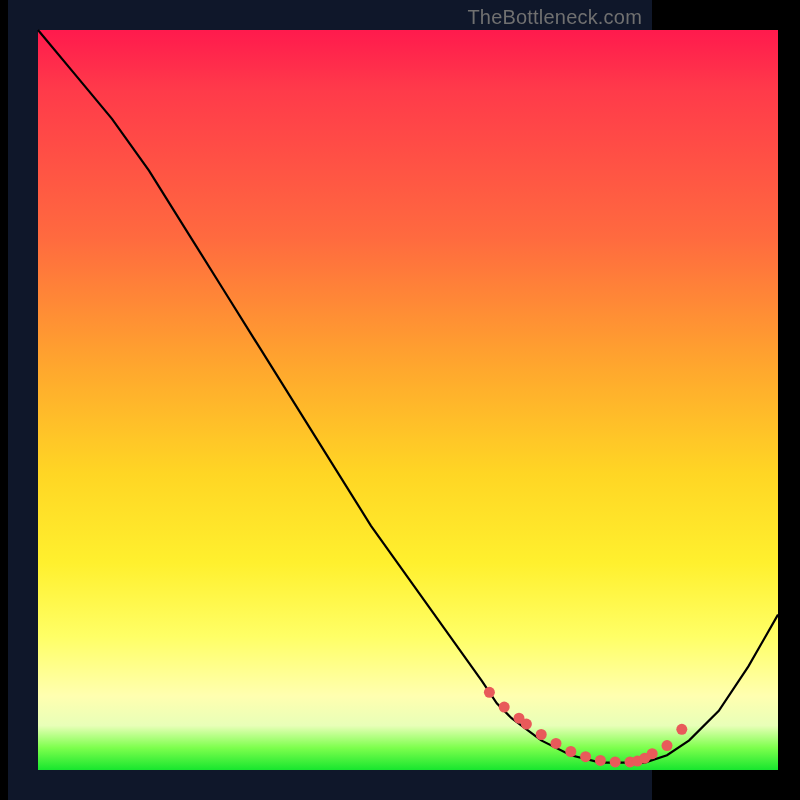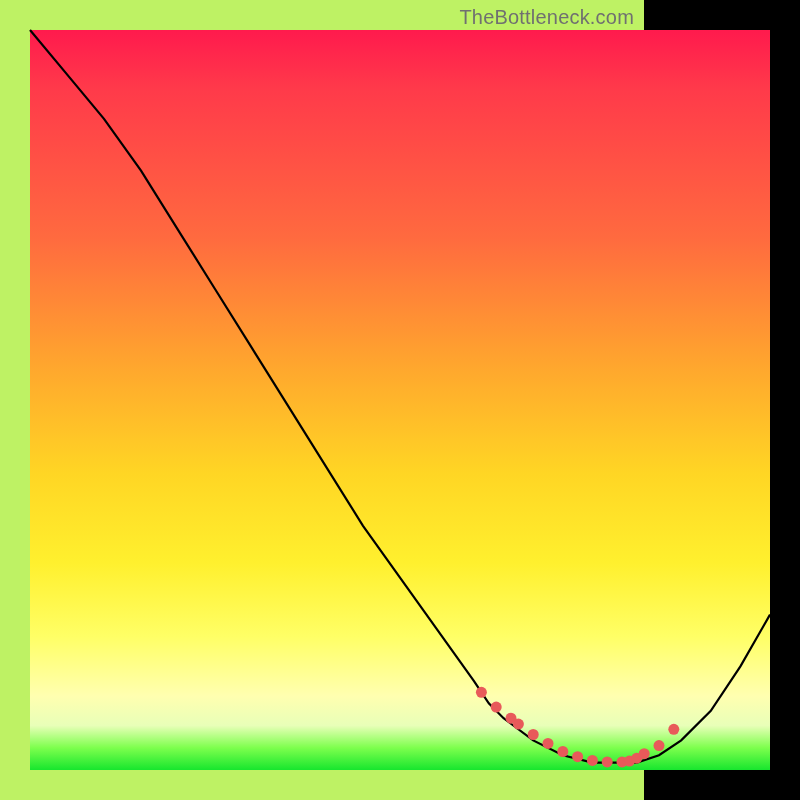--- a/index.html
+++ b/index.html
@@ -8,21 +8,22 @@
     width: 800px;
     height: 800px;
     background: #000;
     overflow: hidden;
     font-family: Arial, Helvetica, sans-serif;
   }
   .frame {
     position: relative;
     width: 644px;
     height: 800px;
-    background: #bef264;
+    background: #0f172a;
+    margin-left: 8px;
   }
   .plot-area {
     position: absolute;
     left: 30px;
     top: 30px;
     width: 740px;
     height: 740px;
     
     background: linear-gradient(
       to bottom,

